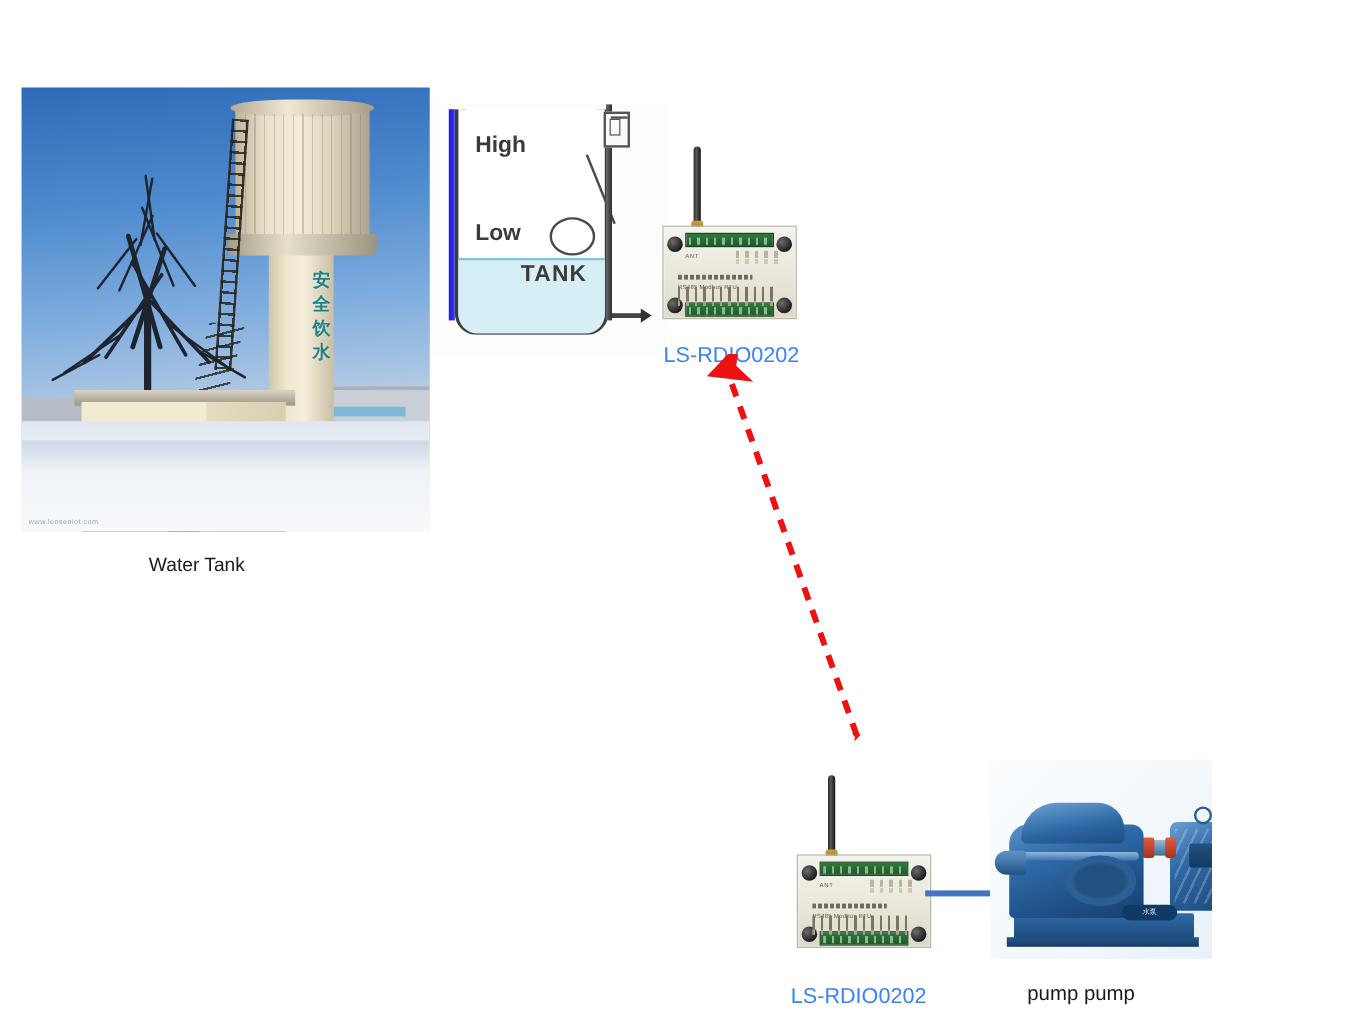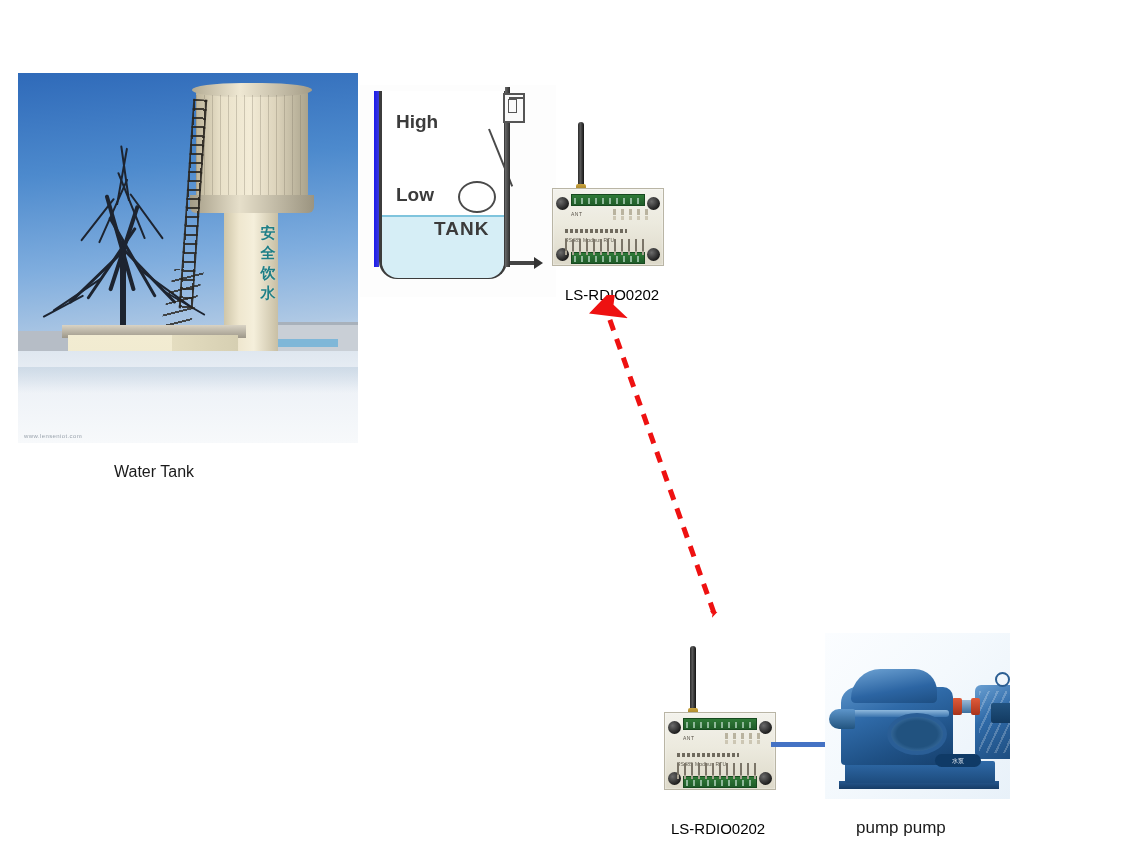--- a/index.html
+++ b/index.html
@@ -167,21 +167,21 @@
     position:absolute; left:6px; bottom:4px; font-size:6px; color:#9aa3ad;
     letter-spacing:.4px;
   }
   .caption {
     position: absolute;
     font-size: 16px;
     color: #1a1a1a;
     font-family: "Liberation Sans", sans-serif;
     white-space: nowrap;
   }
-  .caption-water-tank { left: 114px; top: 463px; }
+  .caption-water-tank { left: 124px; top: 463px; }
   .caption-water-pump { left: 856px; top: 818px; font-size: 17px; }
 
   
   .tank-diagram {
     position: absolute; left: 360px; top: 85px; width: 196px; height: 212px;
     background: #fdfdfd;
   }
   .td-wall-l {
     position: absolute; left: 14px; top: 6px; width: 5px; height: 176px;
     background: linear-gradient(90deg,#1a1aee,#3a3ad8);
@@ -316,25 +316,24 @@
   .mod-dips {
     position: absolute; left: 12px; bottom: 14px; width: 80px; height: 12px;
     background: repeating-linear-gradient(90deg,#7b7568 0 2px, transparent 2px 7px);
   }
   .mod-dip-labels {
     position:absolute; left:12px; bottom:10px; width:82px; height:4px;
     background: repeating-linear-gradient(90deg,#a9a393 0 2px, transparent 2px 7px);
   }
   .mod-label {
     position: absolute;
-    font-size: 15px;
-    color: #000000;
+    font-size: 18px;
+    color: #3b82f6;
     white-space: nowrap;
     font-family: "Liberation Sans", sans-serif;
-    margin-left: 12px;
   }
 
   
   .module-top { left: 552px; top: 184px; }
   .module-bottom { left: 664px; top: 708px; }
   .label-module-top { left: 553px; top: 286px; }
   .label-module-bottom { left: 659px; top: 820px; }
 
   
   .wireless-arrow {

